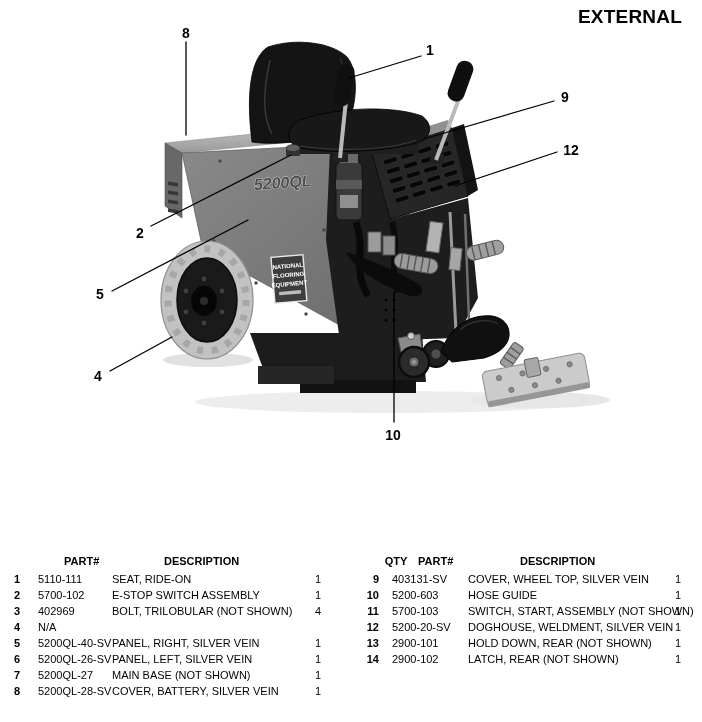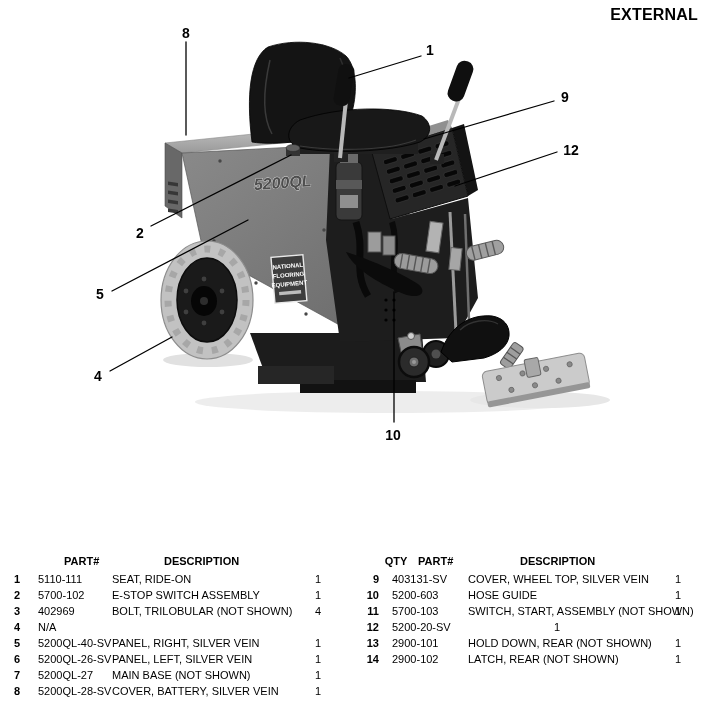--- a/index.html
+++ b/index.html
@@ -1,18 +1,18 @@
 <!DOCTYPE html>
 <html><head>
 <meta charset="utf-8">
 <style>
   html,body{margin:0;padding:0;background:#ffffff;}
   #page{position:relative;width:702px;height:722px;background:#ffffff;overflow:hidden;
         font-family:"Liberation Sans",sans-serif;color:#000;}
-  .page-title{position:absolute;top:6px;right:4px;font-size:16px;font-weight:bold;letter-spacing:.2px;}
+  .page-title{position:absolute;top:6px;right:20px;font-size:19px;font-weight:bold;letter-spacing:.2px;}
   #figure-svg{position:absolute;left:0;top:0;}
   .ptable{position:absolute;top:553px;font-size:11px;line-height:16px;white-space:nowrap;}
   .prow{display:grid;height:16px;}
   #table-left{left:0;width:336px;}
   #table-left .prow{grid-template-columns:20px 74px 206px 36px;}
   #table-left .cp,#table-left .cd{padding-left:18px;}
   #table-right{left:355px;width:342px;}
   #table-right .prow{grid-template-columns:24px 76px 204px 38px;}
   #table-right .cp,#table-right .cd{padding-left:13px;}
   .cn{text-align:right;font-weight:bold;}
@@ -334,20 +334,21 @@
       </div>
     <div class="prow">
         <span class="cn">11</span>
         <span class="cp">5700-103</span>
         <span class="cd">SWITCH, START, ASSEMBLY (NOT SHOWN)</span>
         <span class="cq">1</span>
       </div>
     <div class="prow">
         <span class="cn">12</span>
         <span class="cp">5200-20-SV</span>
+        <span class="cd">DOGHOUSE, WELDMENT, SILVER VEIN</span>
         <span class="cq">1</span>
       </div>
     <div class="prow">
         <span class="cn">13</span>
         <span class="cp">2900-101</span>
         <span class="cd">HOLD DOWN, REAR (NOT SHOWN)</span>
         <span class="cq">1</span>
       </div>
     <div class="prow">
         <span class="cn">14</span>

